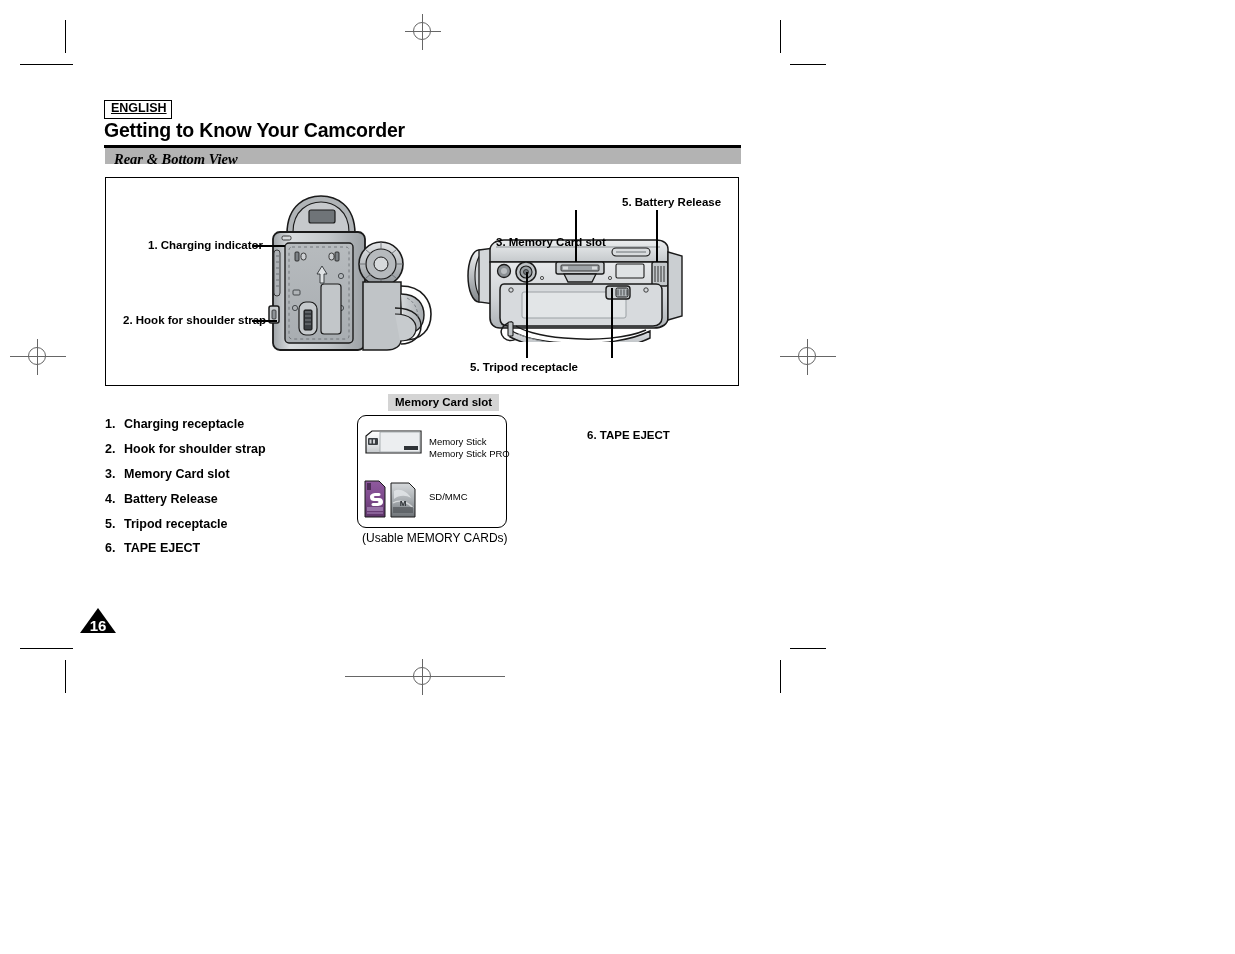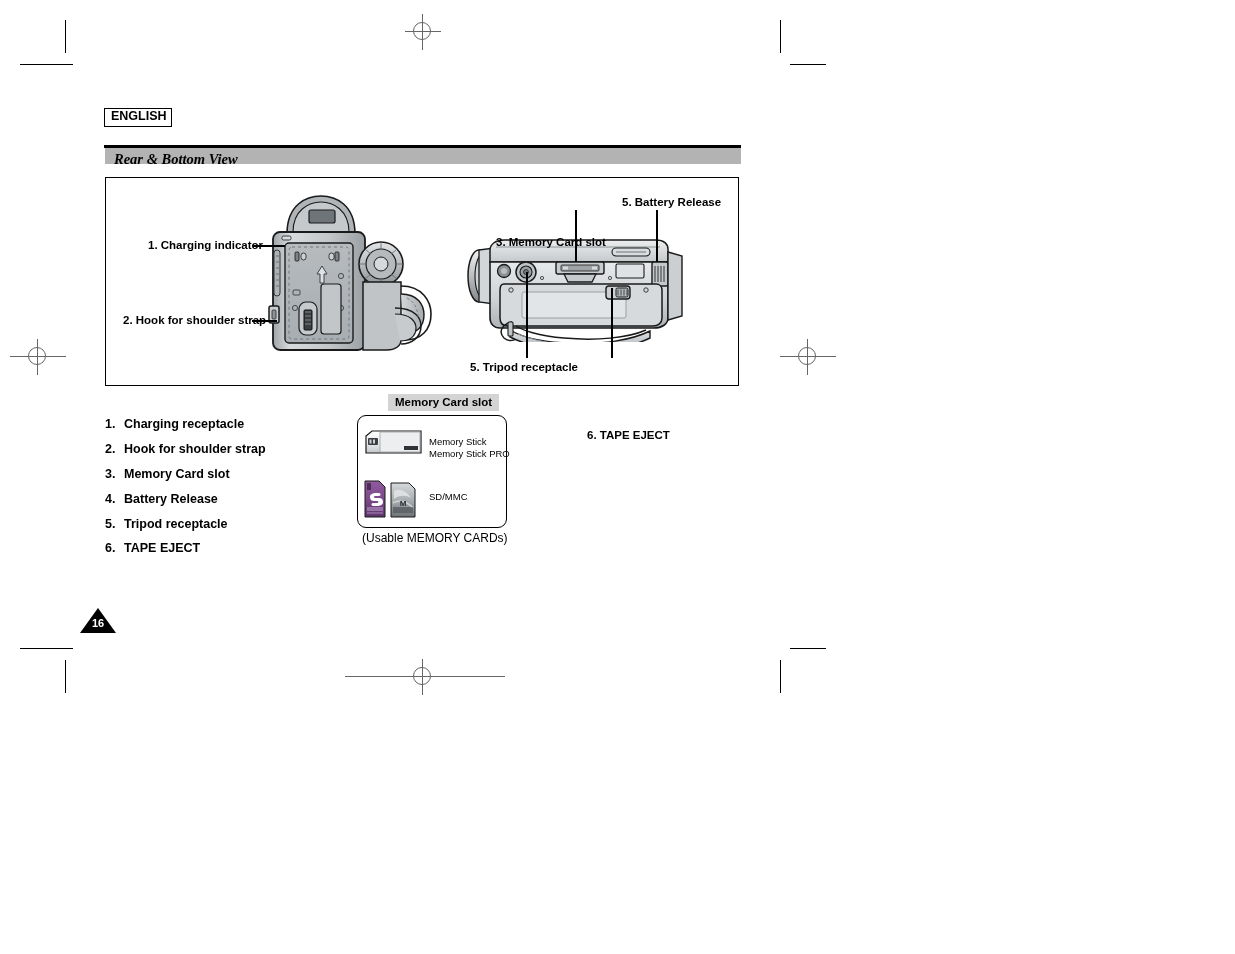--- a/index.html
+++ b/index.html
@@ -63,26 +63,27 @@
     font-size: 12.5px;
     letter-spacing: 0.4px;
     white-space: pre;
     color: #000;
   }
 
   
   .lang-badge {
     position: absolute;
     left: 104px;
-    top: 108px;
+    top: 100px;
     border: 1.5px solid #000;
     padding: 1px 4px 2px 6px;
     font-size: 12.5px;
     font-weight: bold;
     line-height: 1.1;
+    text-decoration: underline;
   }
   .page-title {
     position: absolute;
     left: 104px;
     top: 119px;
     font-size: 19.5px;
     font-weight: bold;
     letter-spacing: -0.2px;
   }
   .title-rule {
@@ -208,21 +209,21 @@
     border-left: 18px solid transparent;
     border-right: 18px solid transparent;
     border-bottom: 25px solid #000;
   }
   .pagenum .n {
     position: absolute;
     left: 0;
     top: 9px;
     width: 36px;
     text-align: center;
-    font-size: 11px;
+    font-size: 15px;
     font-weight: bold;
     color: #fff;
   }
 </style>
 </head>
 <body>
 
 <div id="page">
 
   <div class="crop h" style="left:20px; top:64px; width:53px;"></div>
@@ -250,20 +251,21 @@
       <div class="ring"></div>
   </div>
   <div class="regmark wide" style="left:405px; top:659px;">
     <div class="hline" style="left:-60px; width:160px;"></div>
       <div class="vline"></div>
       <div class="ring"></div>
   </div>
 
 
   <div class="lang-badge">ENGLISH</div>
+  <div class="page-title">Getting to Know Your Camcorder</div>
   <div class="title-rule"></div>
   <div class="section-bar">
     <span>Rear &amp; Bottom View</span>
   </div>
 
   <div class="fig-frame"></div>
 
   <svg style="position:absolute; left:255px; top:190px;" width="185" height="185" viewBox="0 0 185 185">
     <defs>
       <linearGradient id="bodyG" x1="0" y1="0" x2="1" y2="0">

